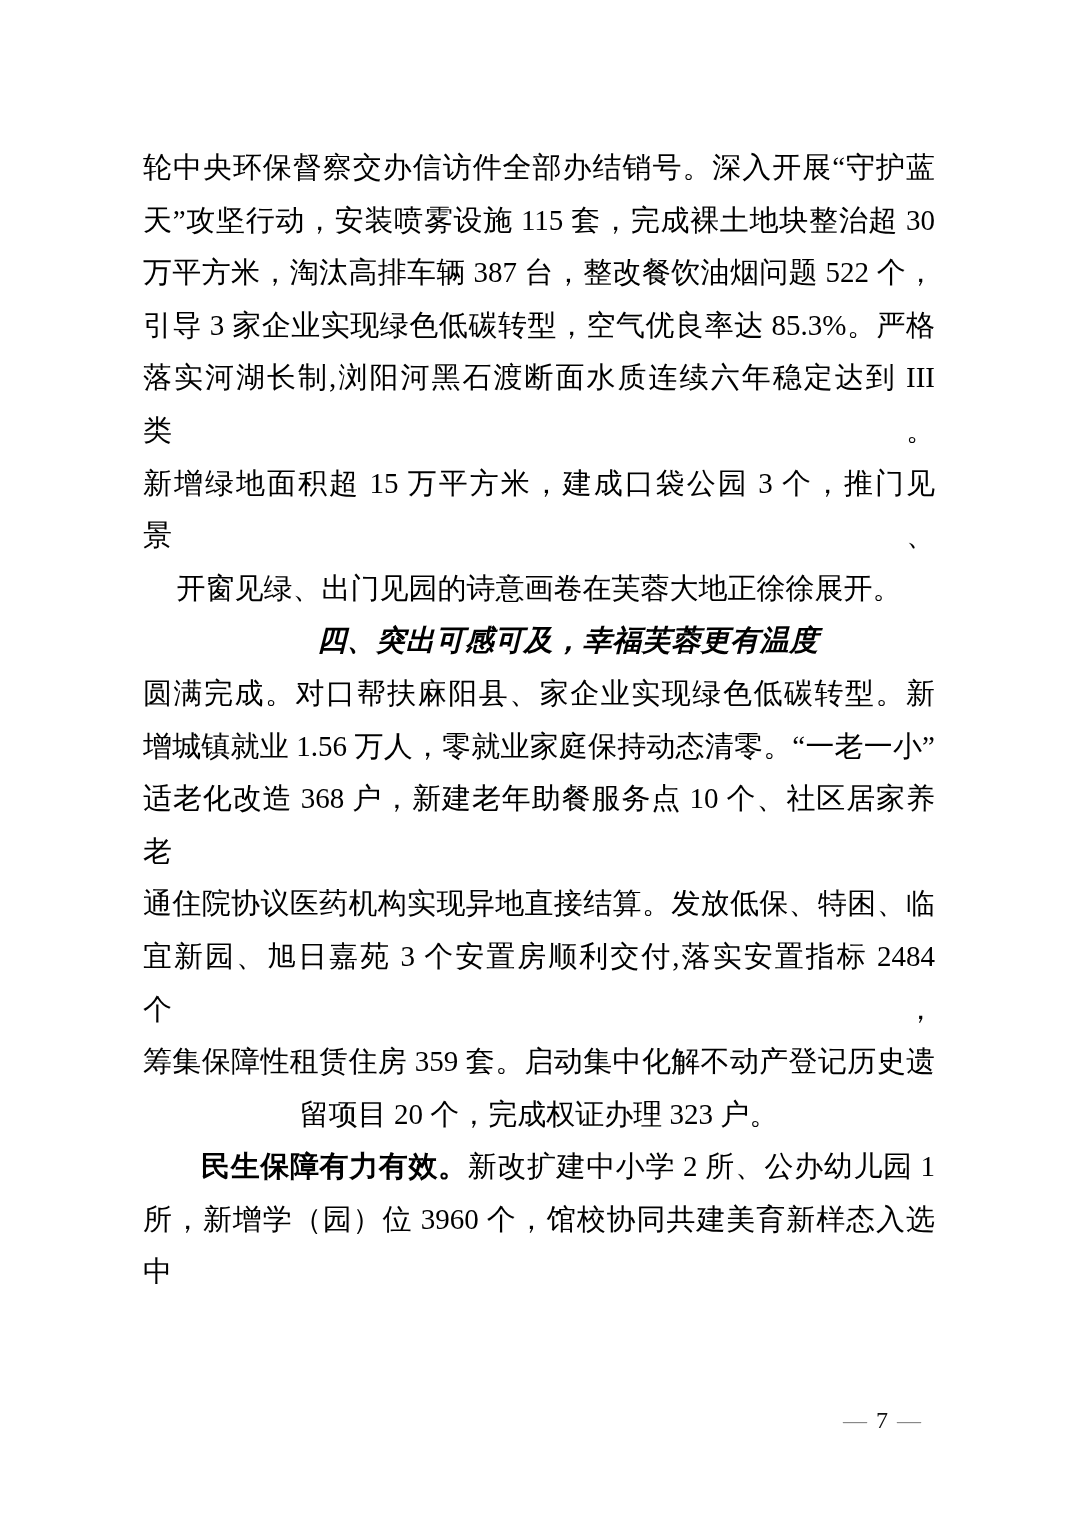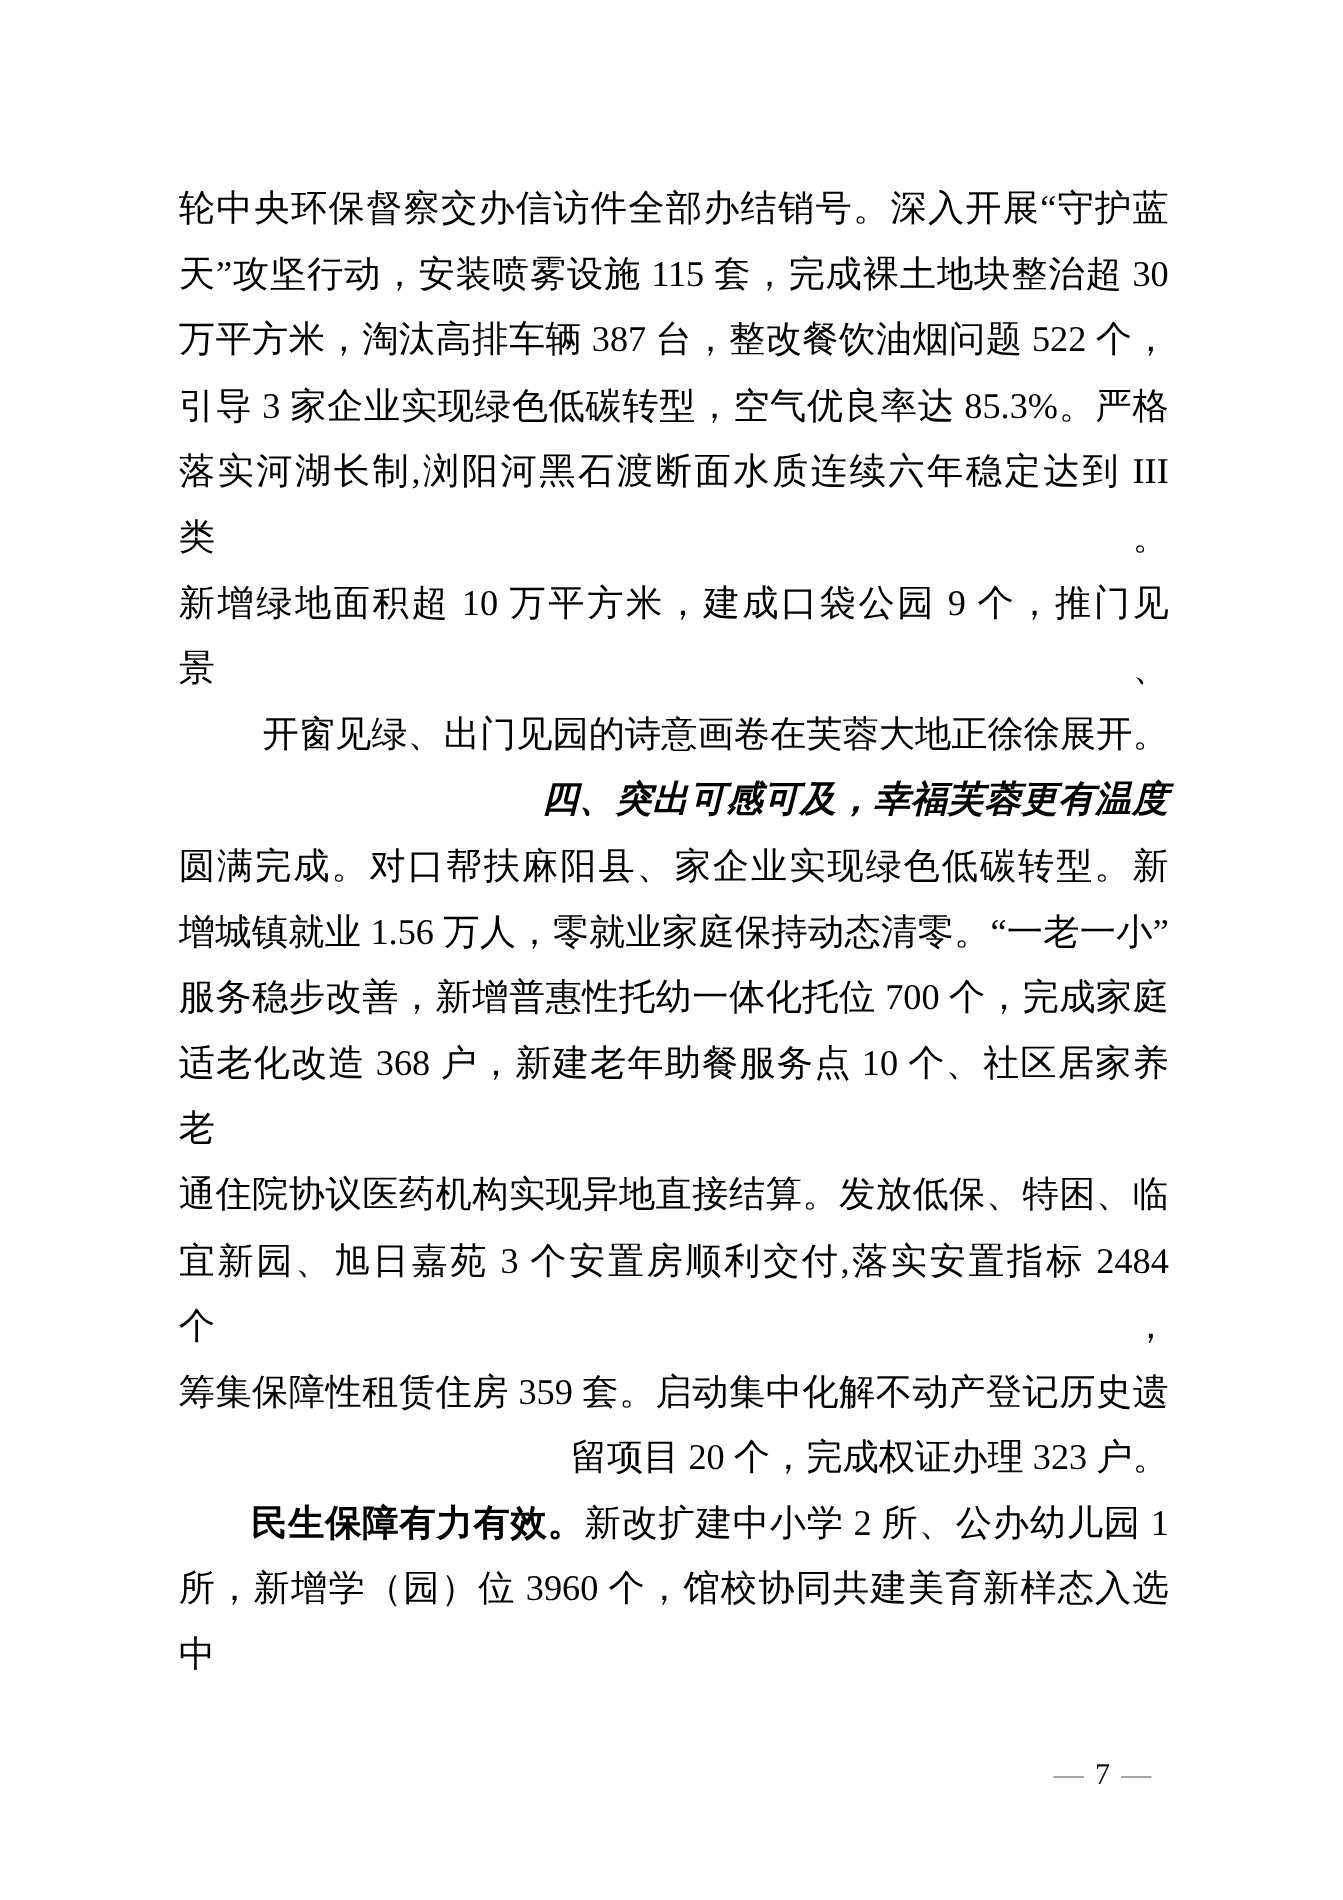--- a/index.html
+++ b/index.html
@@ -17,21 +17,21 @@
     position: absolute;
     left: 143px;
     top: 141px;
     width: 792px;
     font-size: 29px;
     line-height: 52.6px;
     color: #000;
   }
   .line {
     white-space: nowrap;
-    text-align: right;
+    text-align: center;
   }
   .line.fill {
     white-space: normal;
     text-align: justify;
     text-align-last: justify;
     text-justify: inter-character;
   }
   .line.indent { text-indent: 2em; }
   .seg-normal { font-weight: normal; }
   .seg-lead { font-weight: bold; }
@@ -63,30 +63,29 @@
 <body>
 
 <div class="page">
   <main class="text-area">
       <section class="block paragraph">
         <div class="line fill"><span class="seg-normal">轮中央环保督察交办信访件全部办结销号。深入开展“守护蓝</span></div>
         <div class="line fill"><span class="seg-normal">天”攻坚行动，安装喷雾设施 115 套，完成裸土地块整治超 30</span></div>
         <div class="line fill"><span class="seg-normal">万平方米，淘汰高排车辆 387 台，整改餐饮油烟问题 522 个，</span></div>
         <div class="line fill"><span class="seg-normal">引导 3 家企业实现绿色低碳转型，空气优良率达 85.3%。严格</span></div>
         <div class="line fill"><span class="seg-normal">落实河湖长制,浏阳河黑石渡断面水质连续六年稳定达到 III 类。</span></div>
-        <div class="line fill"><span class="seg-normal">新增绿地面积超 10 万平方米，建成口袋公园 9 个，推门见景、</span></div>
+        <div class="line fill"><span class="seg-normal">新增绿地面积超 15 万平方米，建成口袋公园 3 个，推门见景、</span></div>
         <div class="line"><span class="seg-normal">开窗见绿、出门见园的诗意画卷在芙蓉大地正徐徐展开。</span></div>
       </section>
       <section class="block heading">
         <div class="line indent"><span class="seg-heading">四、突出可感可及，幸福芙蓉更有温度</span></div>
       </section>
       <section class="block paragraph">
         <div class="line fill"><span class="seg-normal">圆满完成。对口帮扶麻阳县、家企业实现绿色低碳转型。新</span></div>
         <div class="line fill"><span class="seg-normal">增城镇就业 1.56 万人，零就业家庭保持动态清零。“一老一小”</span></div>
-        <div class="line fill"><span class="seg-normal">服务稳步改善，新增普惠性托幼一体化托位 700 个，完成家庭</span></div>
         <div class="line fill"><span class="seg-normal">适老化改造 368 户，新建老年助餐服务点 10 个、社区居家养老</span></div>
         <div class="line fill"><span class="seg-normal">通住院协议医药机构实现异地直接结算。发放低保、特困、临</span></div>
         <div class="line fill"><span class="seg-normal">宜新园、旭日嘉苑 3 个安置房顺利交付,落实安置指标 2484 个，</span></div>
         <div class="line fill"><span class="seg-normal">筹集保障性租赁住房 359 套。启动集中化解不动产登记历史遗</span></div>
         <div class="line"><span class="seg-normal">留项目 20 个，完成权证办理 323 户。</span></div>
       </section>
       <section class="block paragraph">
         <div class="line fill indent"><span class="seg-lead">民生保障有力有效。</span><span class="seg-normal">新改扩建中小学 2 所、公办幼儿园 1</span></div>
         <div class="line fill"><span class="seg-normal">所，新增学（园）位 3960 个，馆校协同共建美育新样态入选中</span></div>
       </section>

